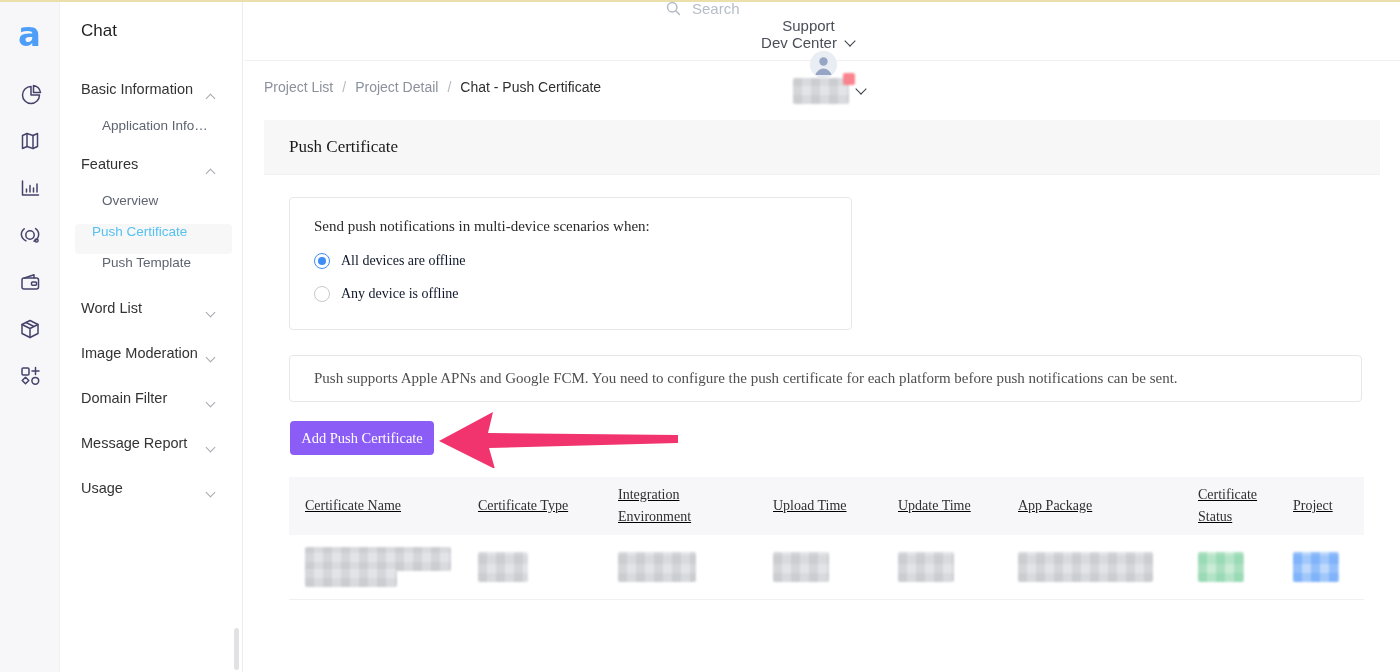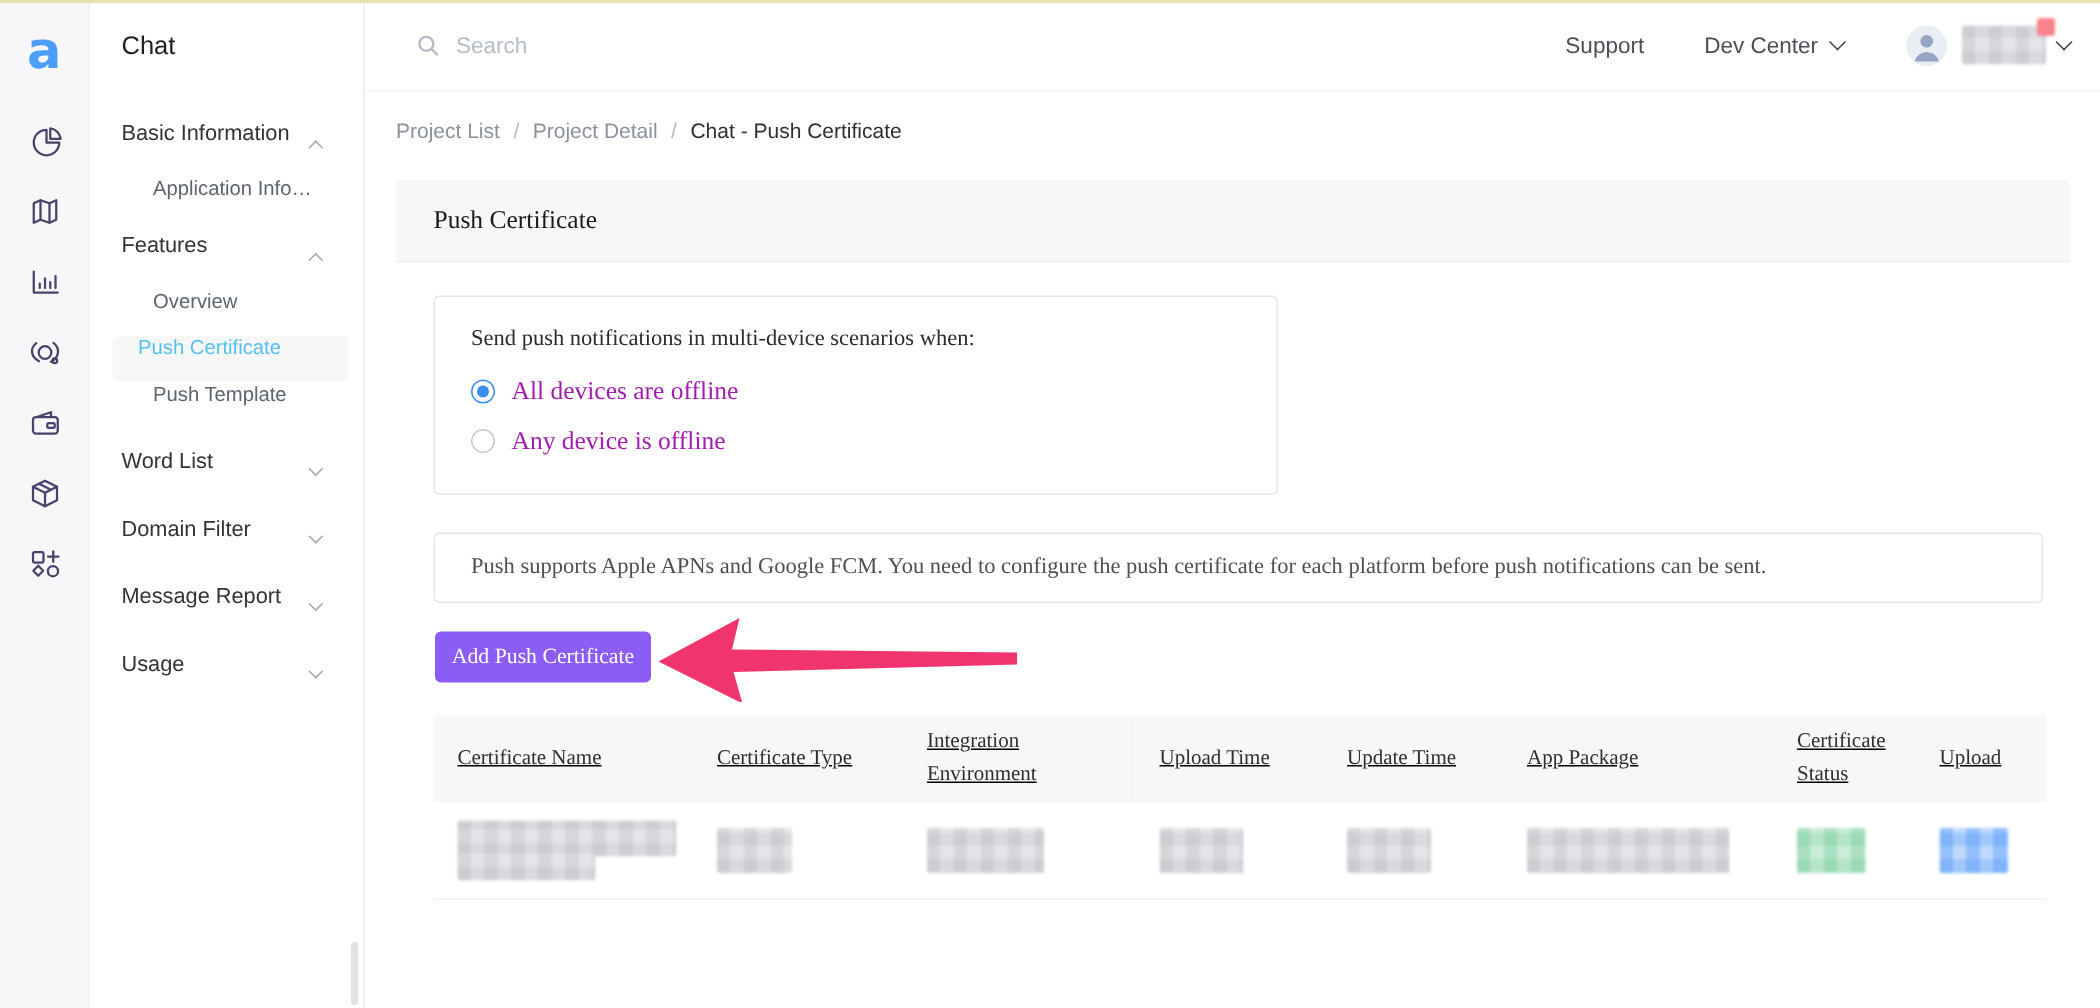--- a/index.html
+++ b/index.html
@@ -33,21 +33,21 @@
           border-right:1.4px solid #A3A8B0; border-bottom:1.4px solid #A3A8B0; }
   .chev.up { top:14px; transform:rotate(-135deg); }
   .chev.down { top:9px; transform:rotate(45deg); }
   .m20{margin-top:20px}.m7{margin-top:7px}.m8{margin-top:8px}.m1{margin-top:1px}.m9{margin-top:9px}.m15{margin-top:15px}
   .scroll-thumb { position:absolute; right:3px; bottom:2px; width:5px; height:42px;
                   background:#E2E2E5; border-radius:3px; cursor:grab; }
 
   
   .main { position:absolute; left:244px; top:0; right:0; bottom:0; background:#fff; }
   .topbar { height:61px; display:flex; align-items:center; padding:0 20px 0 33px;
-            border-bottom:1px solid #F0F0F1; }
+            border-bottom:1px solid #F0F0F1;flex-direction:column; }
   .search-wrap { display:flex; align-items:center; gap:10px; flex:1; }
   .search-wrap svg { width:17px; height:17px; stroke:#B3BAC5; fill:none; stroke-width:1.8; stroke-linecap:round; }
   .search-input { border:none; outline:none; font-size:15px; color:#333; width:300px; background:transparent; }
   .search-input::placeholder { color:#B6BDC7; }
   .top-link { font-size:15px; color:#4A4F57; cursor:pointer; }
   .support { margin-right:40px; }
   .devcenter { display:flex; align-items:center; gap:9px; margin-right:42px; cursor:pointer; }
   .chev-dark { width:8px; height:8px; border-right:1.7px solid #3A3F46; border-bottom:1.7px solid #3A3F46;
                transform:rotate(45deg); margin-top:-4px; }
   .avatar { width:27px; height:27px; border-radius:50%; overflow:hidden; background:#E9EDF4;
@@ -87,21 +87,21 @@
 
   .scenario-card { margin:22px 0 0 25px; width:563px; border:1px solid #E7E7E8; border-radius:4px;
                    padding:20px 24px 22px; }
   .scenario-label { font-size:15px; color:#2B2B2B; }
   .options { margin-top:13px; }
   .option { display:flex; align-items:center; gap:11px; height:26px; margin-top:7px; cursor:pointer; }
   .radio { width:16px; height:16px; border-radius:50%; border:1px solid #C6C9CE; background:#fff;
            display:flex; align-items:center; justify-content:center; flex-shrink:0; }
   .radio.checked { border:1.5px solid #3D8DF5; }
   .radio.checked .dot { width:8px; height:8px; border-radius:50%; background:#3D8DF5; }
-  .option-label { font-size:17px; color:#a21caf; }
+  .option-label { font-size:14px; color:#0f172a; }
 
   .notice-box { margin:25px 18px 0 25px; border:1px solid #E7E7E8; border-radius:4px;
                 padding:14px 24px; font-size:15px; color:#4F4F4F; }
 
   .action-row { position:relative; margin:19px 0 0 26px; height:34px; }
   .add-btn { width:144px; height:34px; background:#8b5cf6; border:none; border-radius:4px;
              color:#fff; font-family:"Liberation Serif", serif; font-size:14.5px; cursor:pointer; }
   .arrow-anno { position:absolute; left:147px; top:-13px; width:243px; height:60px; pointer-events:none; }
 
   .table-wrap { margin:22px 18px 0 25px;text-decoration:underline; }
@@ -191,20 +191,24 @@
         <span>Overview</span>
       </div>
       <div class="nav-item c active m1">
         <span>Push Certificate</span>
       </div>
       <div class="nav-item c m1">
         <span>Push Template</span>
       </div>
       <div class="nav-item g m15">
         <span>Word List</span>
+          <span class="chev down"></span>
+      </div>
+      <div class="nav-item g m15">
+        <span>Image Moderation</span>
           <span class="chev down"></span>
       </div>
       <div class="nav-item g m15">
         <span>Domain Filter</span>
           <span class="chev down"></span>
       </div>
       <div class="nav-item g m15">
         <span>Message Report</span>
           <span class="chev down"></span>
       </div>
@@ -298,21 +302,21 @@
             </colgroup>
             <thead>
               <tr>
                 <th>Certificate Name</th>
                 <th>Certificate Type</th>
                 <th>Integration Environment</th>
                 <th>Upload Time</th>
                 <th>Update Time</th>
                 <th>App Package</th>
                 <th>Certificate Status</th>
-                <th>Upload</th>
+                <th>Project</th>
               </tr>
             </thead>
             <tbody>
               <tr>
                 <td>
                     <div class="name-blur">
                       <div class="pix a"></div>
                       <div class="pix b"></div>
                     </div>
                   </td>

